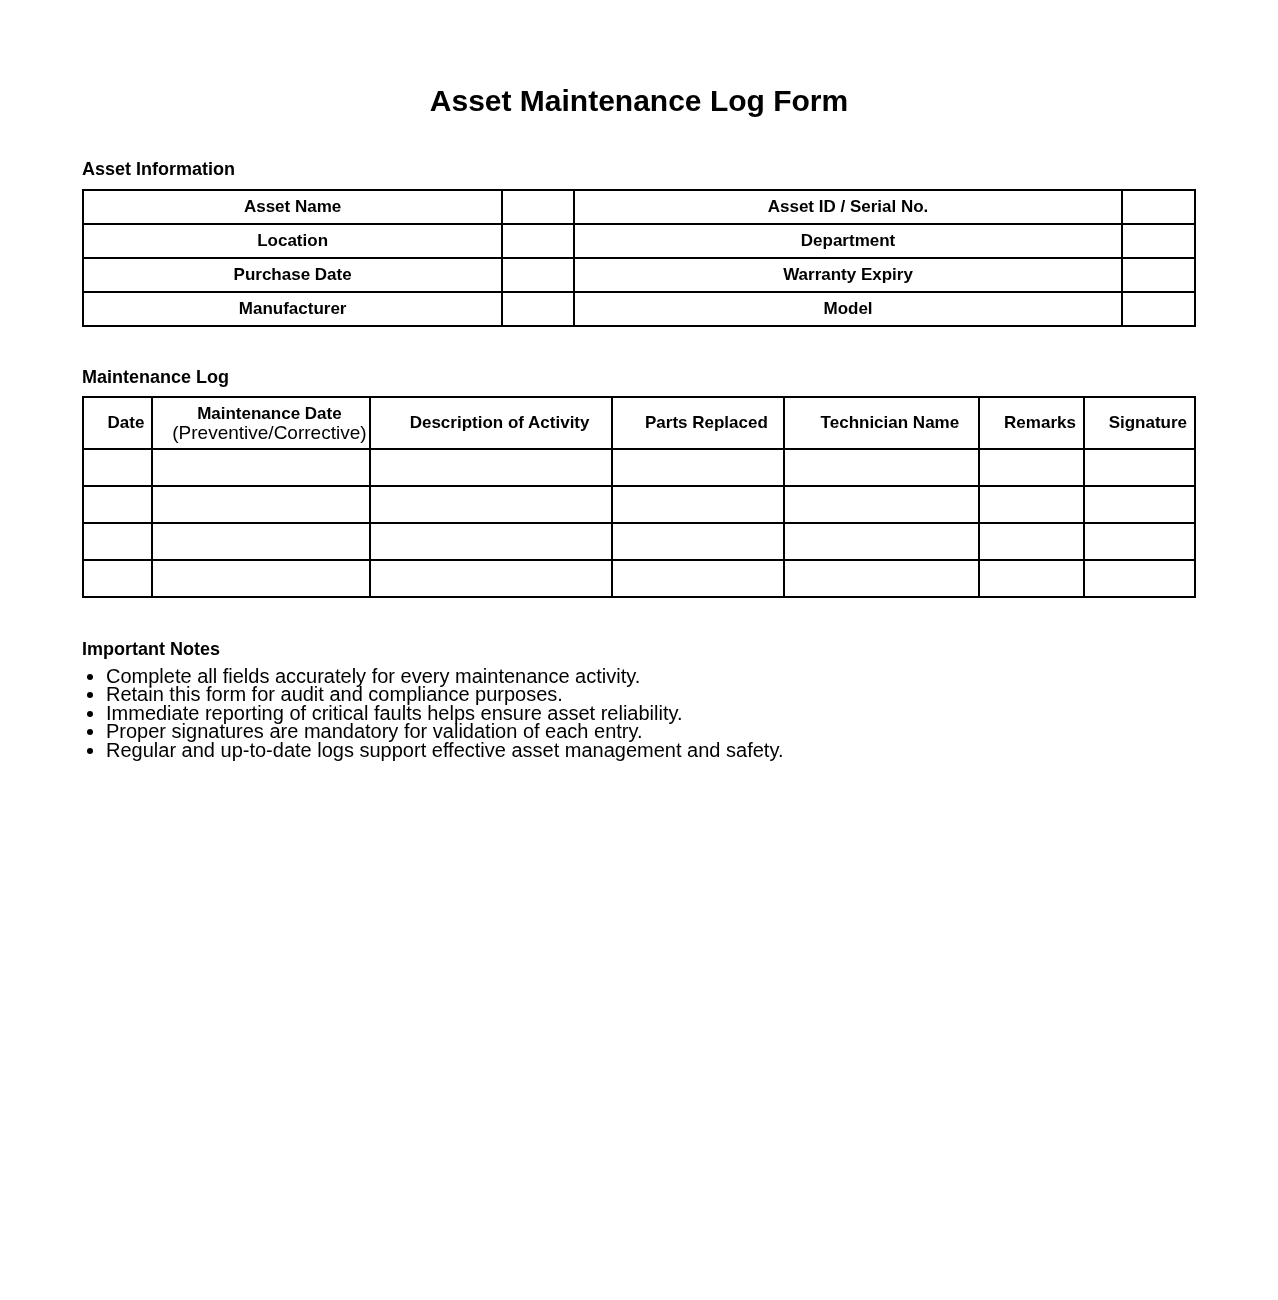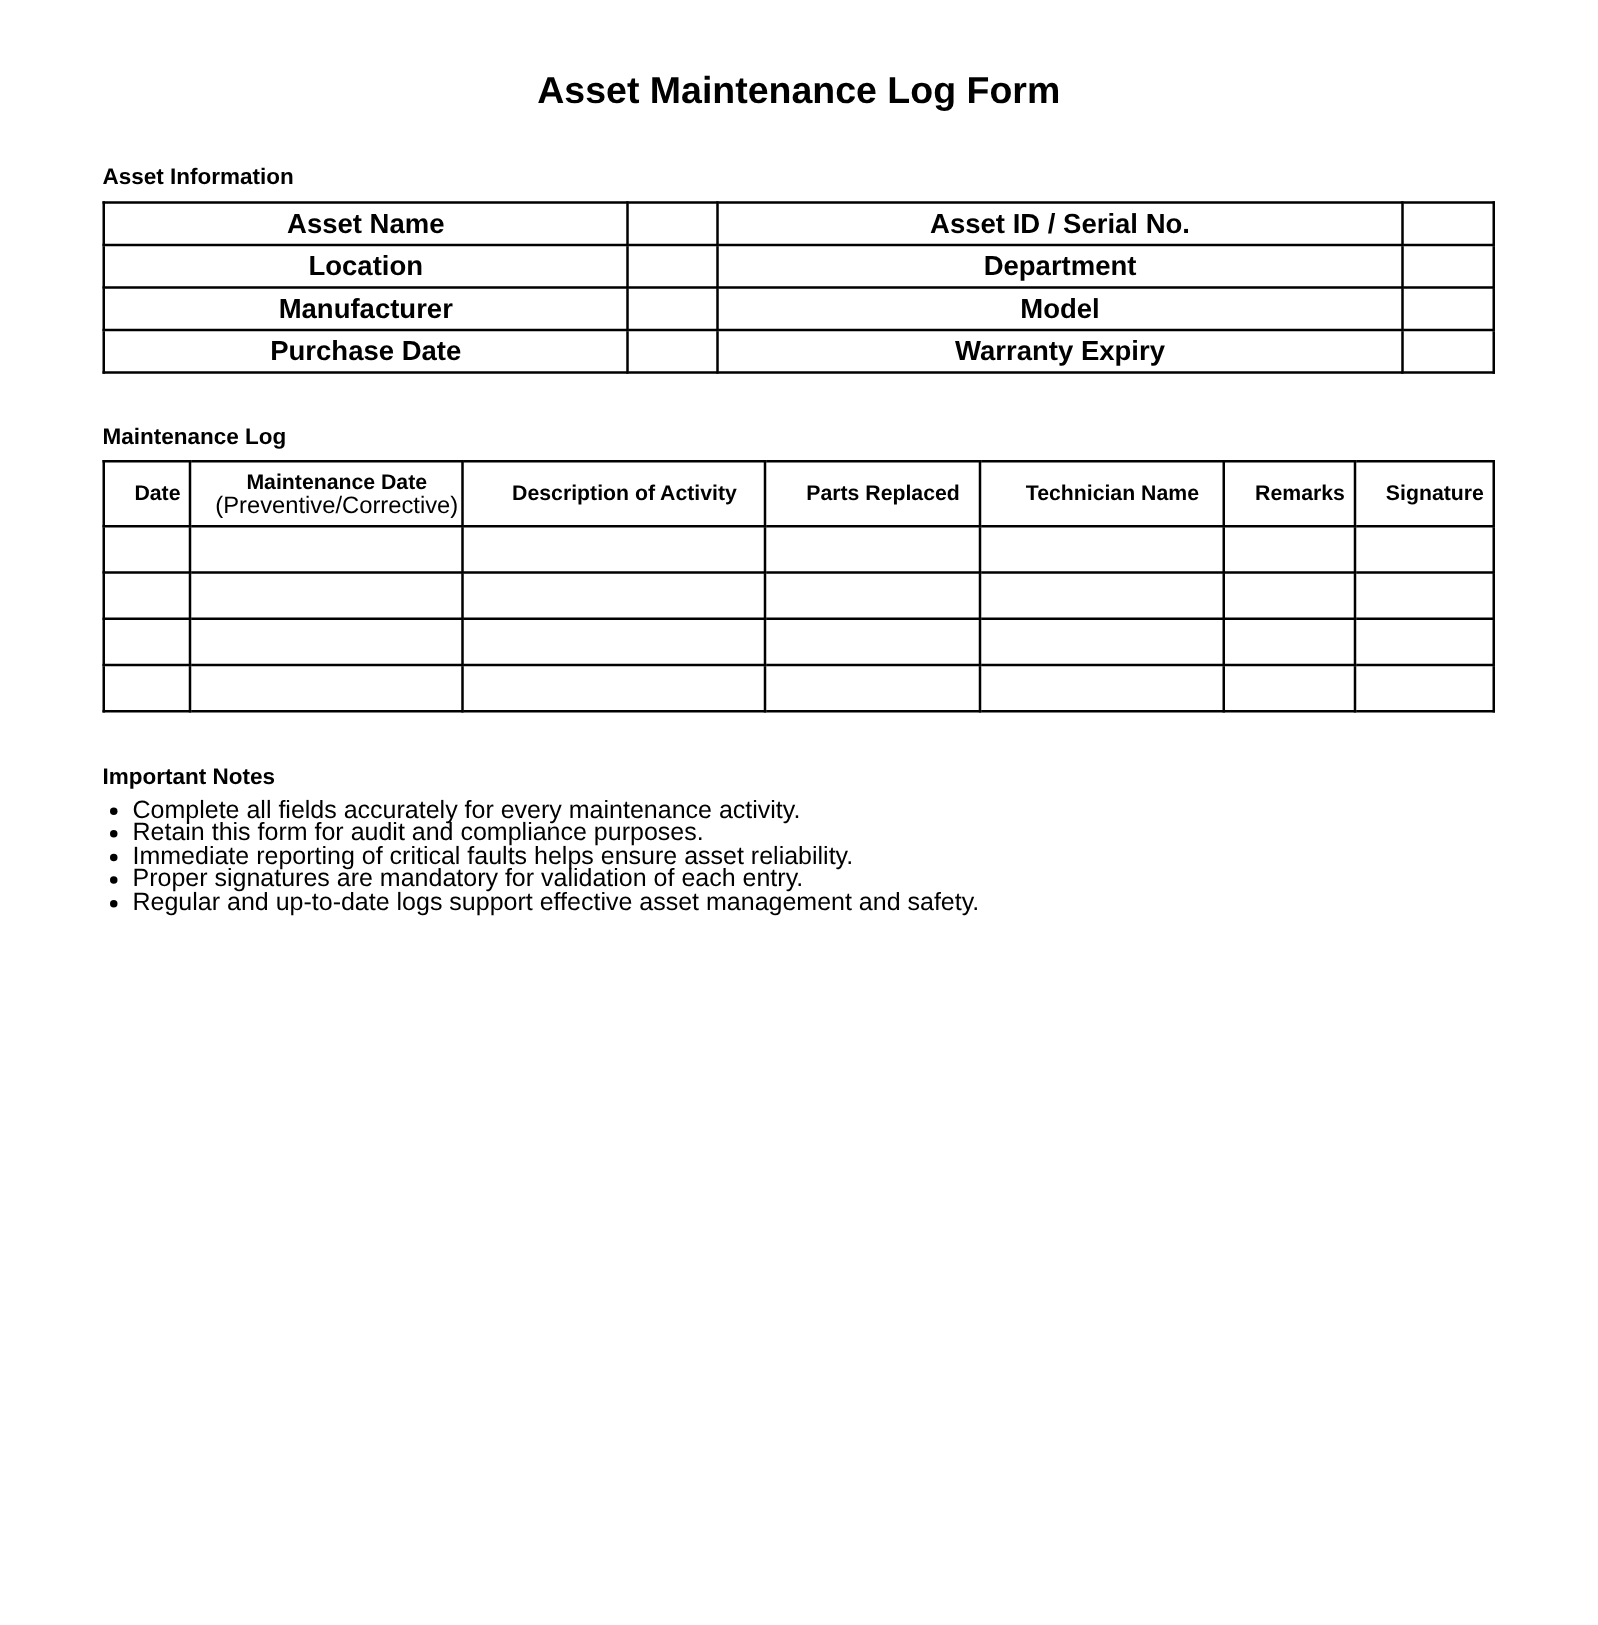--- a/index.html
+++ b/index.html
@@ -10,20 +10,21 @@
     height: 1300px;
     font-family: "Liberation Sans", sans-serif;
     color: #000000;
   }
   .page {
     position: relative;
     width: 1278px;
     height: 1184px;
     background: #ffffff;
     overflow: hidden;
+    margin-top: 28px;
   }
   .title {
     margin: 0;
     padding-top: 56px;
     text-align: center;
     font-size: 30px;
     line-height: 34px;
     font-weight: 700;
   }
   .content {
@@ -49,21 +50,21 @@
     border: 2px solid #000000;
     padding: 0;
     text-align: center;
     vertical-align: middle;
     overflow: hidden;
   }
   .asset-table { margin-top: 9px; }
   .asset-table td { height: 32px; }
   .asset-table td.lbl {
     font-weight: 700;
-    font-size: 22px;
+    font-size: 17px;
   }
   .log-table { margin-top: 8px; }
   .log-table th {
     height: 50px;
     font-size: 17px;
     font-weight: 700;
     padding-left: 17px;
   }
   .log-table tbody td { height: 35px; }
   .th-main { display: block; line-height: 20px; }
@@ -107,29 +108,29 @@
           <td class="lbl">Asset ID / Serial No.</td>
           <td class="val"></td>
         </tr>
         <tr>
           <td class="lbl">Location</td>
           <td class="val"></td>
           <td class="lbl">Department</td>
           <td class="val"></td>
         </tr>
         <tr>
+          <td class="lbl">Purchase Date</td>
+          <td class="val"></td>
+          <td class="lbl">Warranty Expiry</td>
+          <td class="val"></td>
+        </tr>
+        <tr>
           <td class="lbl">Manufacturer</td>
           <td class="val"></td>
           <td class="lbl">Model</td>
-          <td class="val"></td>
-        </tr>
-        <tr>
-          <td class="lbl">Purchase Date</td>
-          <td class="val"></td>
-          <td class="lbl">Warranty Expiry</td>
           <td class="val"></td>
         </tr>
       </tbody>
     </table>
 
     <h2 class="section-heading" id="h-log">Maintenance Log</h2>
 
     <table class="log-table">
       <colgroup>
         <col style="width:6.2%">

